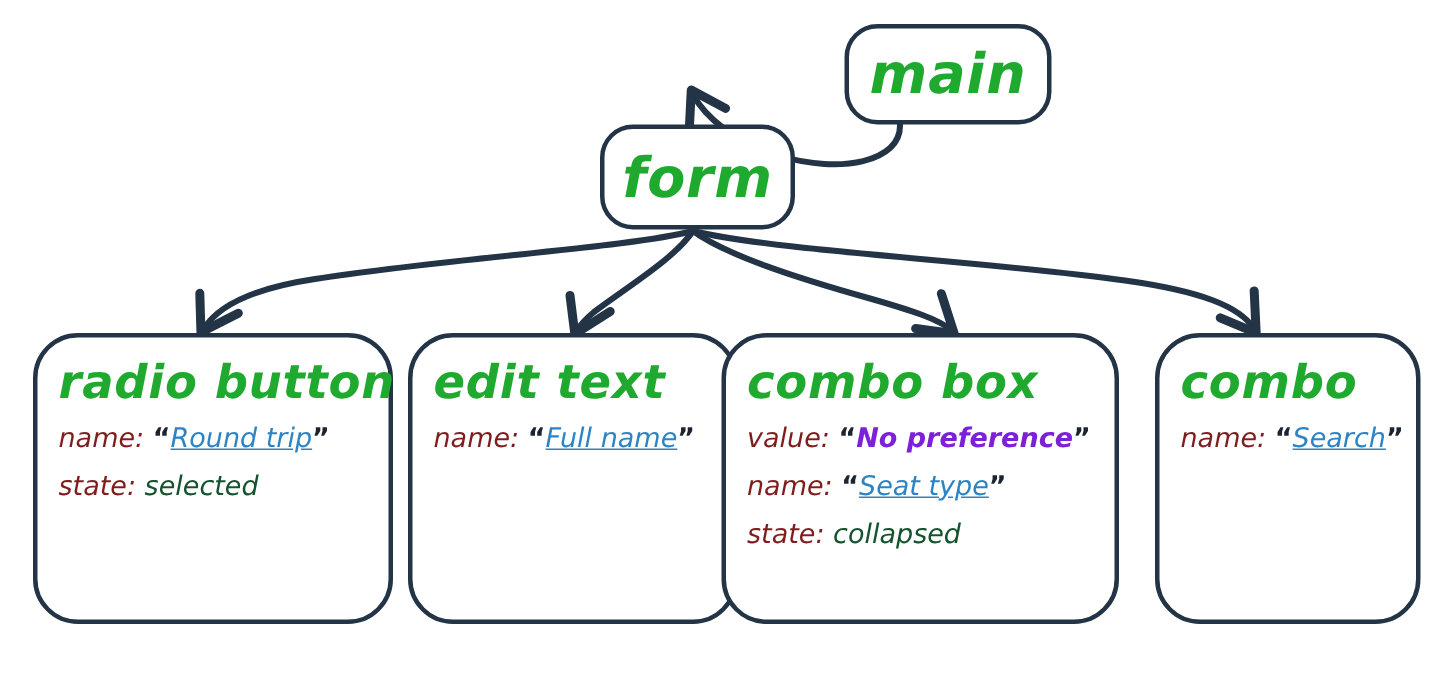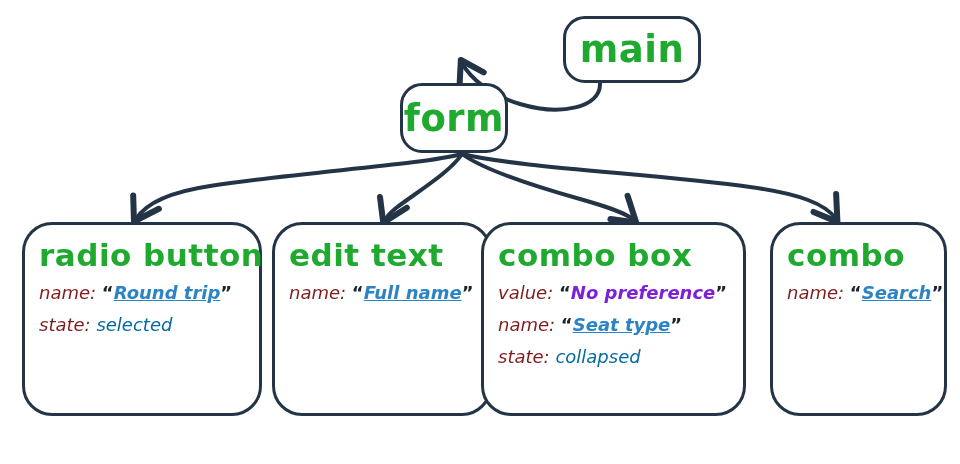--- a/index.html
+++ b/index.html
@@ -30,20 +30,21 @@
     border: 3px solid #243447;
     border-radius: 22px;
     z-index: 2;
   }
   .node.leaf {
     border-radius: 30px;
   }
   .node-title {
     color: #1faa2f;
     font-family: "DejaVu Sans", sans-serif;
+    font-style: italic;
     font-weight: bold;
     letter-spacing: 0.5px;
   }
   .root-title {
     display: flex;
     align-items: center;
     justify-content: center;
     height: 100%;
     font-size: 37px;
   }
@@ -68,30 +69,29 @@
   .quote {
     color: #1b2430;
     font-style: normal;
     font-weight: bold;
   }
   .val-name {
     color: #2d84c4;
     text-decoration: underline;
     text-decoration-color: #2d84c4;
     font-style: italic;
-    font-weight: bold;
   }
   .val-value {
     color: #7d20d8;
     font-style: italic;
     font-weight: bold;
     margin-top: 16px;
   }
   .val-state {
-    color: #0369a1;
+    color: #14532d;
     font-style: italic;
   }
 </style>
 </head>
 <body>
 
 <div id="canvas">
 
   <svg id="edges" viewBox="0 0 960 464">
     <defs>
@@ -106,21 +106,21 @@
       <path d="M462,154 C450,172 420,190 396,208 C390,213 387,216 385,220" marker-end="url(#arrowhead)"></path>
       <path d="M462,154 C484,170 530,185 580,199 C608,207 626,213 634,220" marker-end="url(#arrowhead)"></path>
       <path d="M462,154 C520,168 660,174 750,187 C800,194 826,204 836,219" marker-end="url(#arrowhead)"></path>
     </g>
   </svg>
 
   <div class="node" style="left:563px; top:16px; width:138px; height:67px;">
     <div class="node-title root-title">main</div>
   </div>
 
-  <div class="node" style="left:400px; top:83px; width:108px; height:70px;">
+  <div class="node" style="left:400px; top:83px; width:130px; height:70px;">
     <div class="node-title root-title">form</div>
   </div>
 
   <div class="node leaf" style="left:22px; top:222px; width:240px; height:194px;">
     <div class="node-title leaf-title">radio button</div>
     <div class="attr-row">
       <span class="attr-key">name:</span>
       <span class="quote">“</span><span class="val-name">Round trip</span><span class="quote">”</span>
     </div>
     <div class="attr-row">

